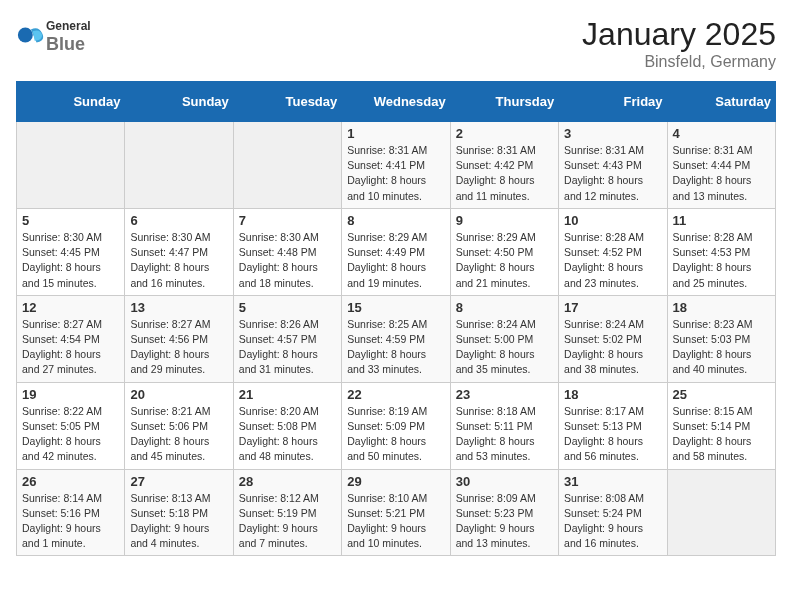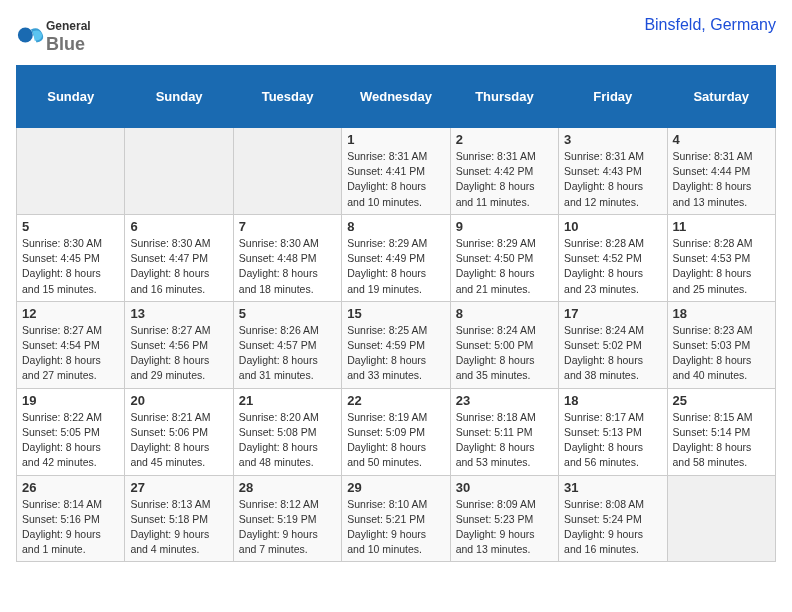--- a/index.html
+++ b/index.html
@@ -39,34 +39,34 @@
       text-align: right;
     }
     .title-block h1 {
       font-size: 32px;
       font-weight: normal;
       color: #222;
     }
     .title-block h2 {
       font-size: 16px;
       font-weight: normal;
-      color: #1d4ed8;
+      color: #737373;
     }
     table {
       width: 100%;
       border-collapse: collapse;
       table-layout: fixed;
     }
     thead tr th {
       background-color: #1a6ab1;
       color: #fff;
-      padding: 23px 4px;
+      padding: 12px 4px;
       font-size: 13px;
       font-weight: bold;
-      text-align: center;
+      text-align: right;
       border: 1px solid #1a6ab1;
     }
     tbody tr td {
       vertical-align: top;
       padding: 4px 5px;
       font-size: 11px;
       color: #333;
       border: 1px solid #ccc;
       height: 85px;
     }
@@ -100,20 +100,21 @@
       <circle cx="10" cy="14" r="8" fill="#1a6ab1"></circle>
       <path d="M16 8 Q24 4 28 12 Q32 20 22 22 Z" fill="#3a9fd5"></path>
       <path d="M18 10 Q26 7 28 14 Q28 20 20 20 Z" fill="#5bc4f0"></path>
     </svg>
     <div>
       <span class="logo-text-general">General</span><br>
       <span class="logo-text-blue">Blue</span>
     </div>
   </div>
   <div class="title-block">
+    <h1>January 2025</h1>
     <h2>Binsfeld, Germany</h2>
   </div>
 </div>
 
 <table>
   <thead>
     <tr>
     <th>Sunday</th>
         <th>Sunday</th>
         <th>Tuesday</th>

